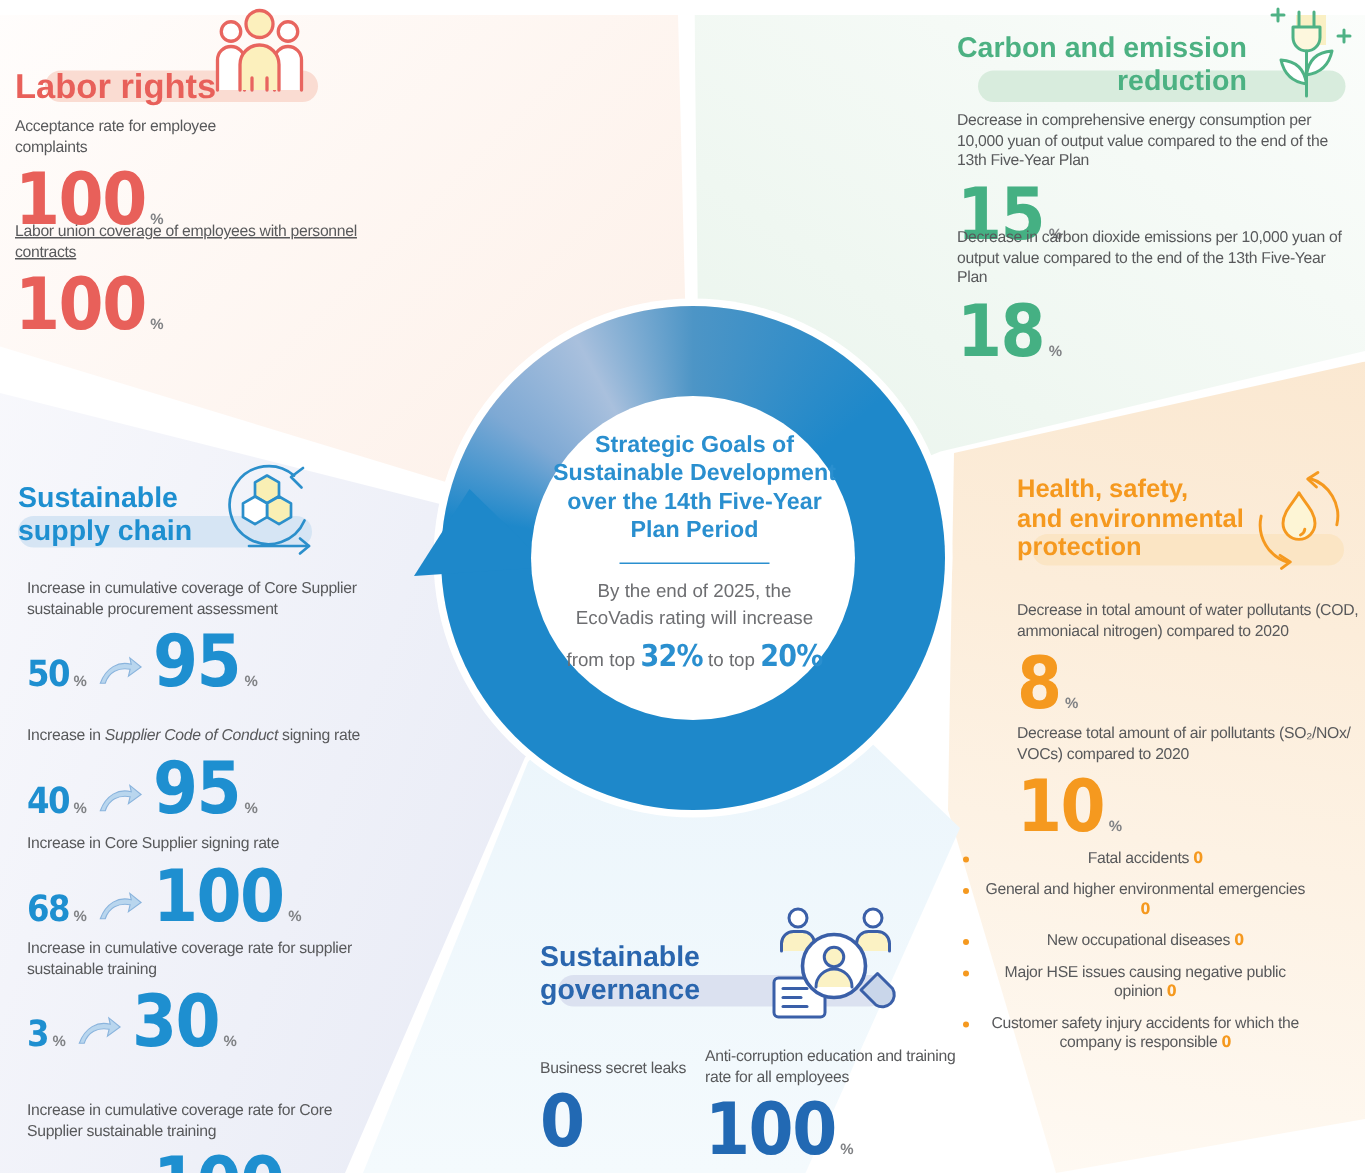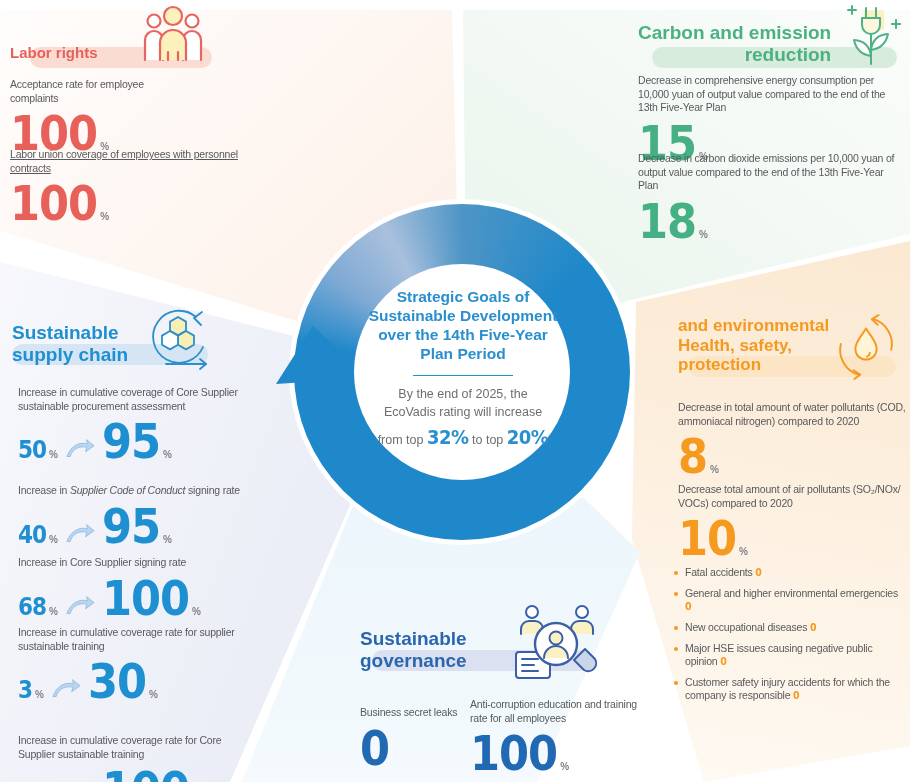--- a/index.html
+++ b/index.html
@@ -29,21 +29,21 @@
   .c-title span{display:block;}
   .c-div{width:100px;margin:11px auto 9px;border-top:1.5px solid #2a8fcf;}
   .c-sub{font-size:12.5px;color:#6d6e71;line-height:1.5;}
   .c-sub .line{display:block;}
   .c-big{font-weight:bold;font-size:20px;color:#2a8fcf;font-stretch:condensed;letter-spacing:-0.5px;
          font-family:"DejaVu Sans",sans-serif;}
   
   .sec-el{position:absolute;z-index:6;}
   .pill{position:absolute;height:21px;border-radius:11px;z-index:5;}
   .title{font-weight:bold;line-height:1.15;z-index:6;}
-  .t-lab{color:#e8605a;font-size:15px;}
+  .t-lab{color:#e8605a;font-size:23px;}
   .t-car{color:#4cb182;font-size:19px;text-align:right;}
   .t-sup{color:#1e8fd0;font-size:19px;}
   .t-hse{color:#f5991f;font-size:17px;}
   .t-gov{color:#2a66ae;font-size:19px;}
   .lbl{font-size:10.5px;color:#58595b;line-height:1.3;letter-spacing:-0.2px;}
   .it{font-style:italic;}
   .valrow{display:flex;align-items:baseline;margin-top:6px;}
   .num-lg,.num-sm{font-family:"DejaVu Sans",sans-serif;font-weight:bold;font-stretch:condensed;
                   letter-spacing:-1px;line-height:0.95;}
   .num-lg{font-size:48px;}
@@ -228,22 +228,22 @@
       <svg class="swoosh" width="30" height="22" viewBox="0 0 32 22">
           <path d="M2 19 C6 8 15 3 24 5.5 L23 1 L31 7.5 L22 14 L23.2 9 C15 7.5 8 11 5.5 19 Z" fill="#b9d6ee" stroke="#8ab4dd" stroke-width="0.8"></path>
         </svg>
       <span class="num-lg sup">100</span>
       <span class="pct">%</span>
     </div>
   </div>
 
   <div class="pill" style="left:688px;top:356px;width:208px;background:#fbe5c4;"></div>
   <div class="sec-el title t-hse" style="left:678px;top:316px;">
+    <span style="display:block">Health, safety,</span>
     <span style="display:block">and environmental</span>
-    <span style="display:block">Health, safety,</span>
     <span style="display:block">protection</span>
   </div>
   <svg class="sec-el" style="left:834px;top:312px;" width="64" height="68" viewBox="0 0 66 68">
     <g fill="none" stroke="#f5991f" stroke-width="2" stroke-linecap="round" stroke-linejoin="round">
       <path d="M40 6 A27 27 0 0 1 59 38"></path>
       <polyline points="46,2 39,6.5 45,12"></polyline>
       <path d="M26 64 A27 27 0 0 1 7 32"></path>
       <polyline points="20,59 27,63.5 21,68"></polyline>
       <path d="M33 16 C37 23 44 29 44 37 a11 11 0 1 1 -22 0 C22 29 29 23 33 16 Z" fill="#fdf5d5"></path>
       <path d="M37 41 a5 5 0 0 1 -3 4"></path>
@@ -256,21 +256,21 @@
       <span class="pct">%</span>
     </div>
   </div>
   <div class="sec-el" style="left:678px;top:483px;">
     <div class="lbl" style="width:230px;">Decrease total amount of air pollutants (SO₂/NOx/ VOCs) compared to 2020</div>
     <div class="valrow">
       <span class="num-lg hse">10</span>
       <span class="pct">%</span>
     </div>
   </div>
-  <ul class="bullets sec-el" style="left:674px;top:566px;">
+  <ul class="bullets sec-el" style="left:642px;top:566px;text-align:center;">
     <li><span class="bdot"></span><span>Fatal accidents </span><span class="bval">0</span></li>
     <li><span class="bdot"></span><span>General and higher environmental emergencies </span><span class="bval">0</span></li>
     <li><span class="bdot"></span><span>New occupational diseases </span><span class="bval">0</span></li>
     <li><span class="bdot"></span><span>Major HSE issues causing negative public opinion </span><span class="bval">0</span></li>
     <li><span class="bdot"></span><span>Customer safety injury accidents for which the company is responsible </span><span class="bval">0</span></li>
   </ul>
 
   <div class="pill" style="left:372px;top:650px;width:218px;background:#dbe1f0;"></div>
   <div class="sec-el title t-gov" style="left:360px;top:628px;">
     <span style="display:block">Sustainable</span>

